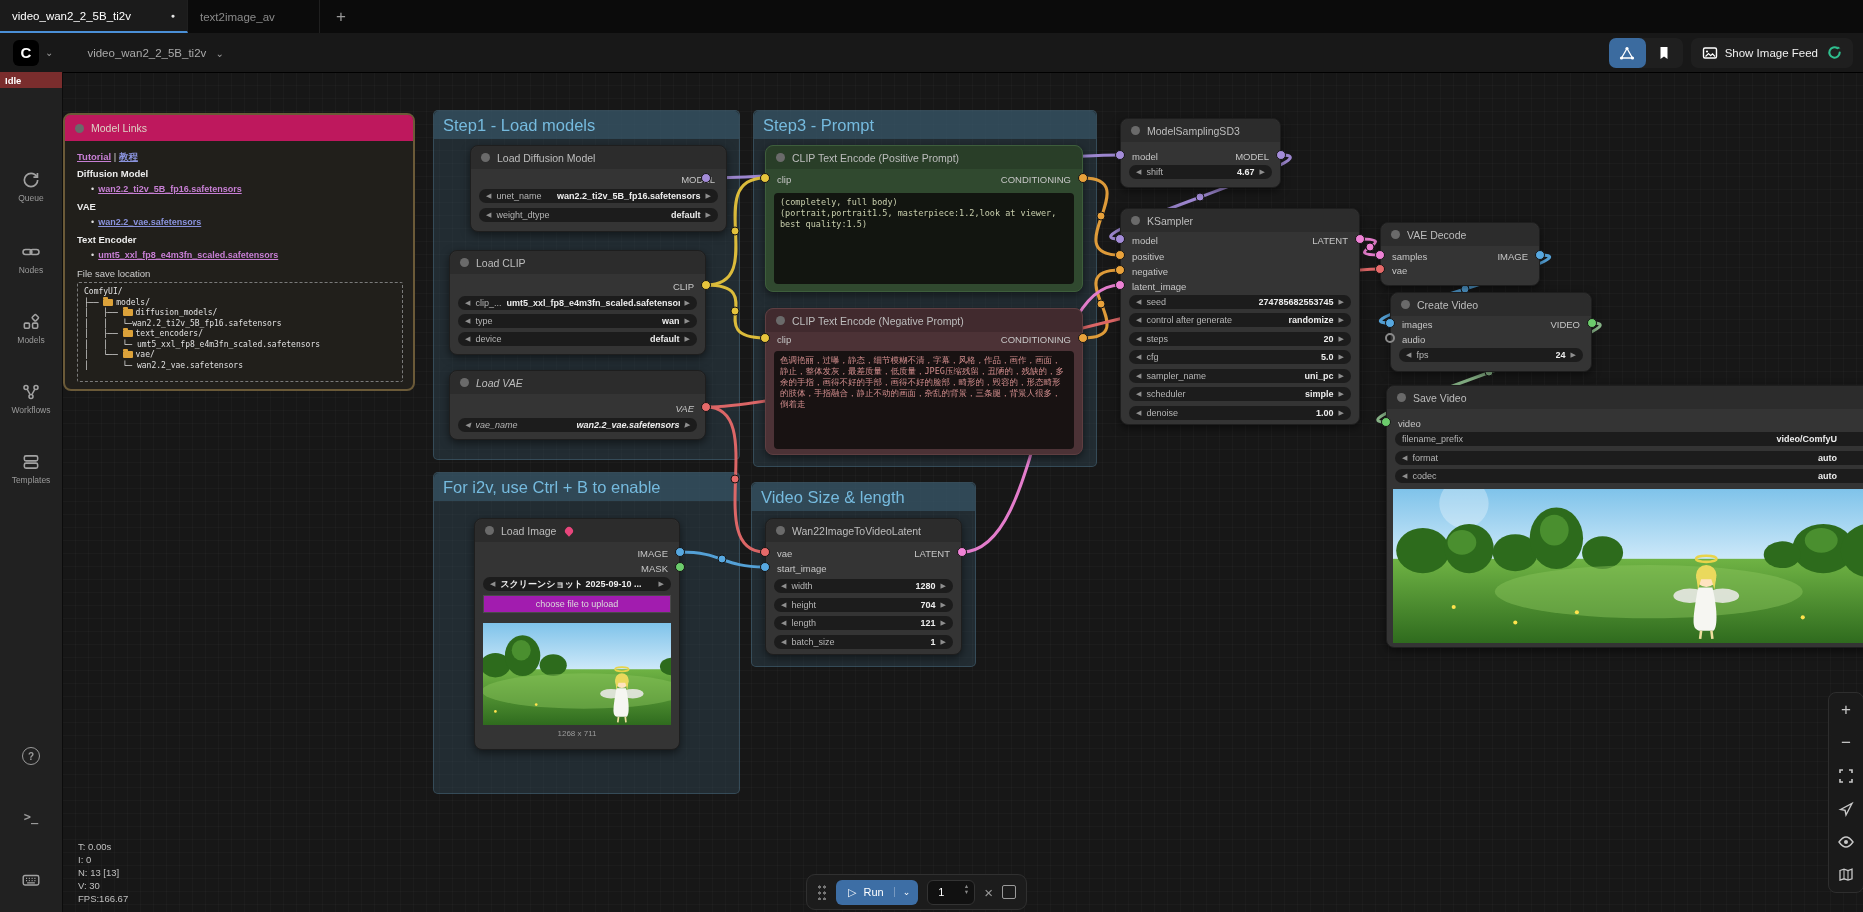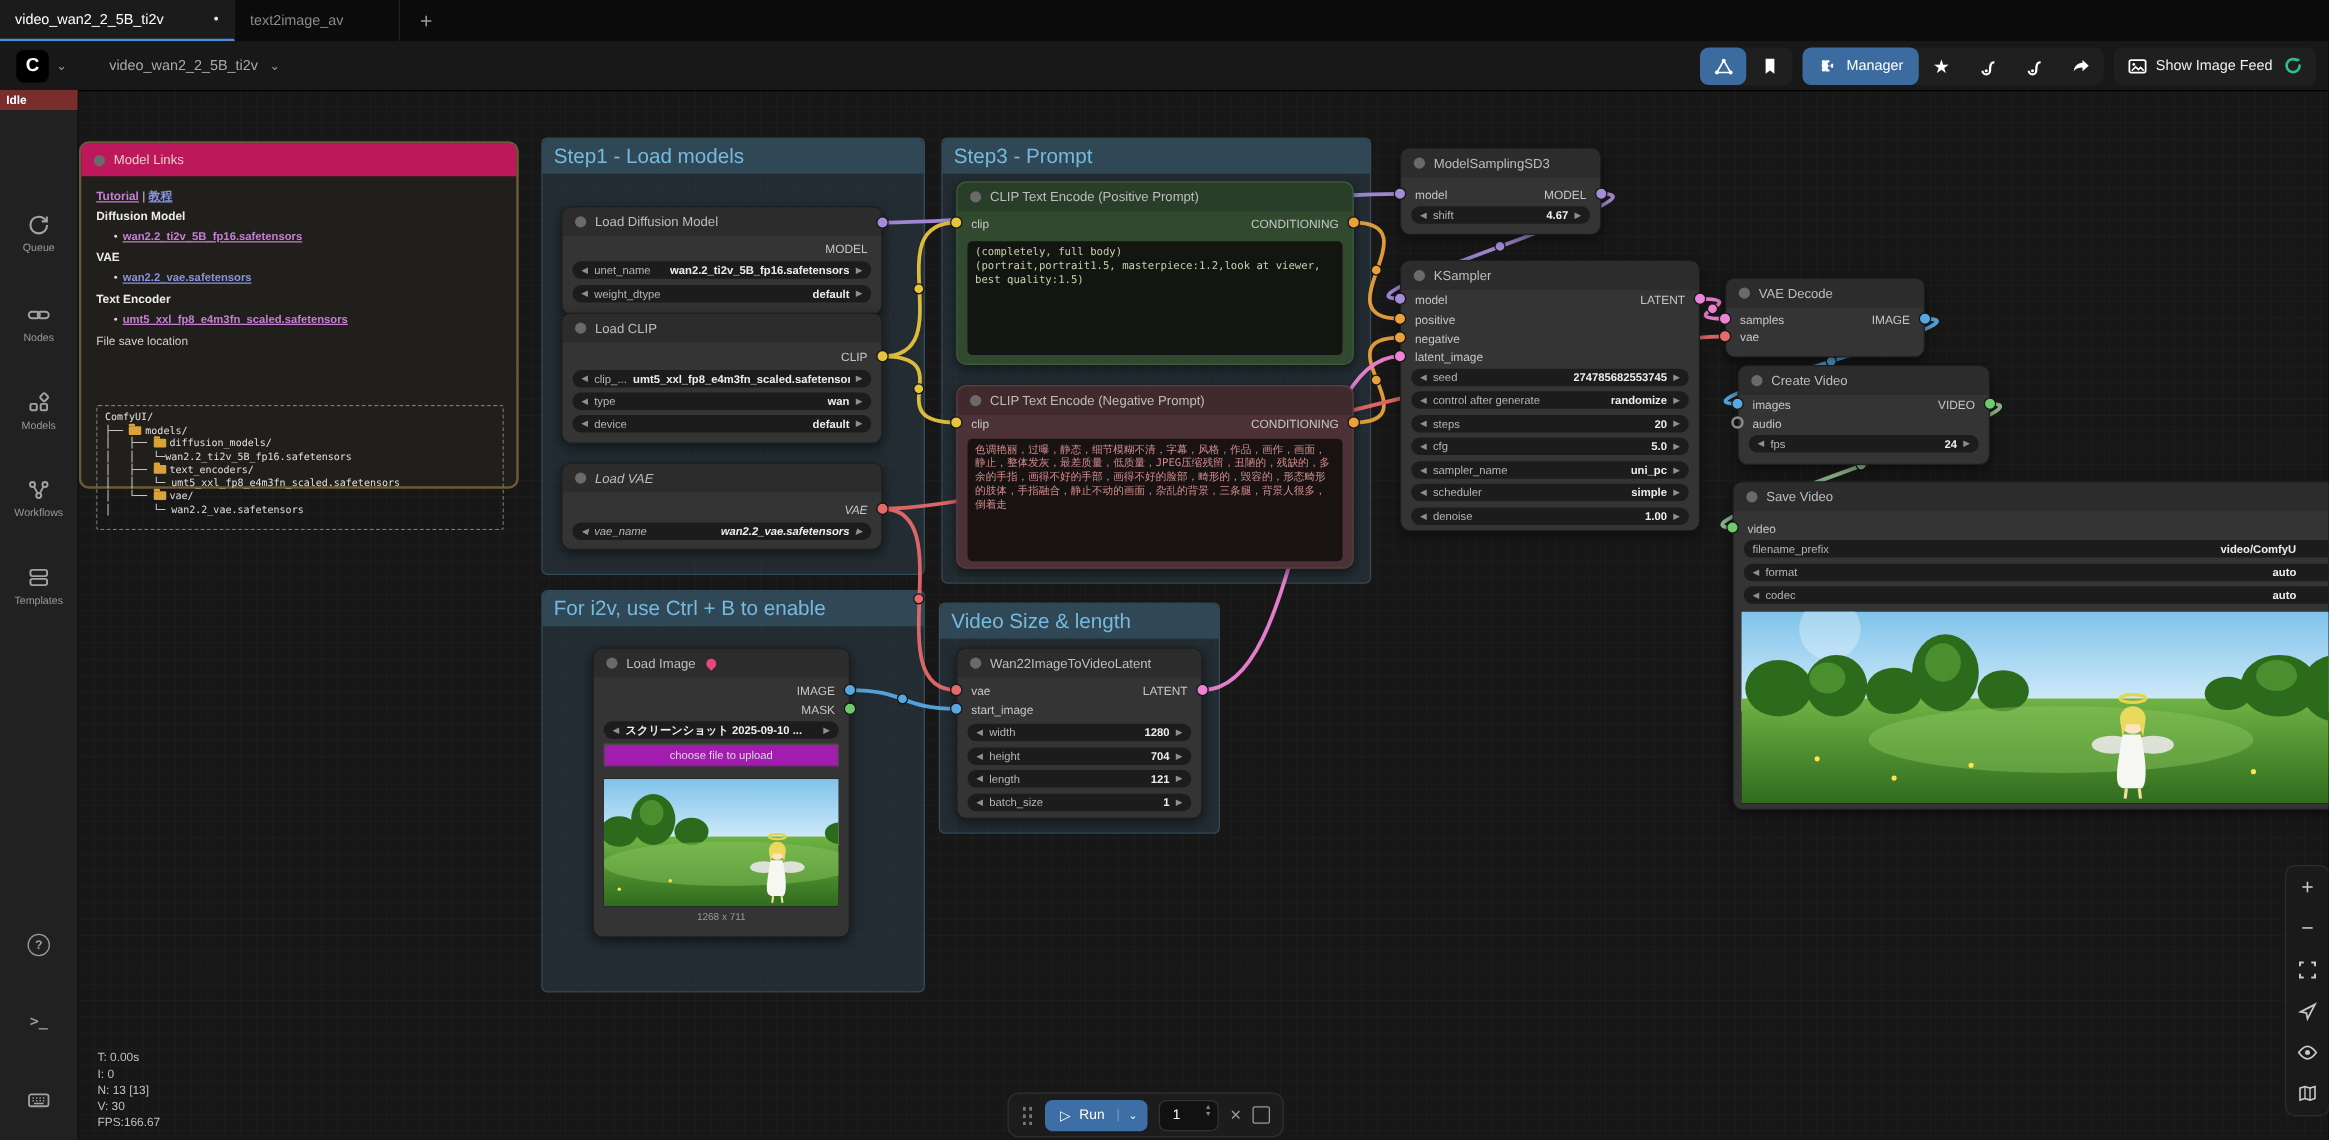--- a/index.html
+++ b/index.html
@@ -53,21 +53,21 @@
   .pd{position:absolute;width:10px;height:10px;border-radius:50%;border:1.5px solid #151515;box-sizing:border-box;z-index:6;}
   .pd.hollow{background:transparent !important;border:2px solid #8a8a8a;}
   
   #mlinks{position:absolute;left:63px;top:113px;width:352px;height:278px;background:#211f1b;border:2px solid #6b5a38;border-radius:8px;z-index:4;box-sizing:border-box;}
   #mlinks .hd{background:#be185d;color:#ddd6c6;border-radius:5px 5px 0 0;height:26px;}
   .md{position:absolute;left:12px;right:10px;color:#cfcfcf;font-size:9.5px;}
   .lnk{color:#c77fd4;text-decoration:underline;font-weight:bold;}
   .lnk.blue{color:#8a93dd;}
   .mdh{font-weight:bold;color:#ececec;font-size:9.5px;}
   .bullet{color:#dedede;margin:0 4px 0 14px;}
-  .codeblk{position:absolute;left:12px;right:10px;border:1px dashed #7a7a7a;border-radius:2px;padding:4px 6px;box-sizing:border-box;margin-top:42px;}
+  .codeblk{position:absolute;left:12px;right:10px;border:1px dashed #7a7a7a;border-radius:2px;padding:4px 6px;box-sizing:border-box;}
   .tl{white-space:pre;font-family:"DejaVu Sans Mono",monospace;font-size:8px;line-height:10.5px;color:#e0e0e0;}
   .fld{display:inline-block;width:10px;height:7px;background:#dca23a;border-radius:1px;position:relative;margin:0 3px -1px 0;}
   .fld::before{content:"";position:absolute;top:-2px;left:0;width:5px;height:2px;background:#dca23a;border-radius:1px 1px 0 0;}
   
   .upbtn{position:absolute;left:8px;right:8px;height:16px;background:#a21caf;border:1px solid #4a4a4a;display:flex;align-items:center;justify-content:center;font-size:9px;color:#dcdcdc;}
   .imgcap{position:absolute;left:0;right:0;text-align:center;font-size:8px;color:#9a9a9a;}
   .pin{display:inline-block;width:8px;height:8px;background:#e8467c;border-radius:50% 50% 50% 0;transform:rotate(-45deg);margin-left:2px;flex:none;}
   .preview{position:absolute;overflow:hidden;background:#000;}
   
   #stats{position:absolute;left:78px;top:840px;z-index:6;color:#c0c0c0;font-size:9.5px;line-height:13px;}
@@ -165,21 +165,21 @@
       <div class="tl"><span>├── </span><span class="fld"></span><span>models/</span></div>
       <div class="tl"><span>│   ├── </span><span class="fld"></span><span>diffusion_models/</span></div>
       <div class="tl"><span>│   │   └─</span><span>wan2.2_ti2v_5B_fp16.safetensors</span></div>
       <div class="tl"><span>│   ├── </span><span class="fld"></span><span>text_encoders/</span></div>
       <div class="tl"><span>│   │   └─ </span><span>umt5_xxl_fp8_e4m3fn_scaled.safetensors</span></div>
       <div class="tl"><span>│   └── </span><span class="fld"></span><span>vae/</span></div>
       <div class="tl"><span>│       └─ </span><span>wan2.2_vae.safetensors</span></div>
     </div>
   </div>
 
-  <div class="nd" style="left:449px;top:145px;width:257px;height:87px;margin-top:20px;">
+  <div class="nd" style="left:470px;top:145px;width:257px;height:87px;">
     <div class="hd">
         <span class="dotc"></span>
         <span>Load Diffusion Model</span>
       </div>
     <div class="prow" style="top:26px;">
         <span></span>
         <span>MODEL</span>
       </div>
     <div class="w" style="top:43px;">
         <span class="a">◀</span>
@@ -676,48 +676,20 @@
               <circle cx="14.5" cy="14" r="1.6" fill="#fff"></circle>
               <circle cx="3.5" cy="14" r="1.6" fill="#fff"></circle>
             </svg>
         </div>
         <div class="tbtn">
           <svg width="18" height="18" viewBox="0 0 18 18">
               <path d="M5.5 3h7v12l-3.5-2.6L5.5 15Z" fill="#fff"></path>
             </svg>
         </div>
       </div>
-      <div class="tbgroup">
-        <div class="tbtn blue manager">
-          <svg width="16" height="16" viewBox="0 0 18 18">
-              <path d="M7.2 3.5h3.6v1.6a1.7 1.7 0 1 0 1.7 1.7h1.6v3.6h-1.6a1.7 1.7 0 1 0-1.7 1.7v1.6H7.2v-1.6a1.7 1.7 0 1 1-1.7-1.7H3.9V6.8h1.6a1.7 1.7 0 1 1 1.7-1.7Z" fill="#fff"></path>
-            </svg>
-          <span>Manager</span>
-        </div>
-        <div class="tbtn">
-            <span style="font-size:15px;color:#fff;">★</span>
-          </div>
-        <div class="tbtn">
-          <svg width="18" height="18" viewBox="0 0 18 18">
-              <path d="M5 12.5a3 3 0 1 0 6 0c0-4 .5-7 3.5-6.5" fill="none" stroke="#fff" stroke-width="1.8"></path>
-              <circle cx="8" cy="12.5" r="1.2" fill="#fff"></circle>
-            </svg>
-        </div>
-        <div class="tbtn">
-          <svg width="18" height="18" viewBox="0 0 18 18">
-              <path d="M5 12.5a3 3 0 1 0 6 0c0-4 .5-7 3.5-6.5" fill="none" stroke="#fff" stroke-width="1.8"></path>
-              <circle cx="8" cy="12.5" r="1.2" fill="#fff"></circle>
-            </svg>
-        </div>
-        <div class="tbtn">
-          <svg width="18" height="18" viewBox="0 0 18 18">
-              <path d="M11 4l5 4.5-5 4.5V10c-3.5 0-5.5 1-7 3 .5-4 3-6.5 7-6.8Z" fill="#fff"></path>
-            </svg>
-        </div>
-      </div>
       <div class="tbgroup" style="padding:0 10px;">
         <svg width="18" height="18" viewBox="0 0 18 18">
             <rect x="2.5" y="4" width="13" height="10" rx="1.5" fill="none" stroke="#fff" stroke-width="1.4"></rect>
             <circle cx="6" cy="7.5" r="1.1" fill="#fff"></circle>
             <path d="M4.5 12.5l3-3 2.2 2.2 1.8-1.8 2.5 2.6" fill="none" stroke="#fff" stroke-width="1.2"></path>
           </svg>
         <span class="feedlabel">Show Image Feed</span>
         <svg width="17" height="17" viewBox="0 0 18 18">
             <path d="M14.5 9a5.5 5.5 0 1 1-2.3-4.5" stroke="#2fbf8f" stroke-width="2.2" fill="none" stroke-linecap="round"></path>
             <path d="M12.3 2.3l.3 2.8 2.6-.7Z" fill="#2fbf8f"></path>

